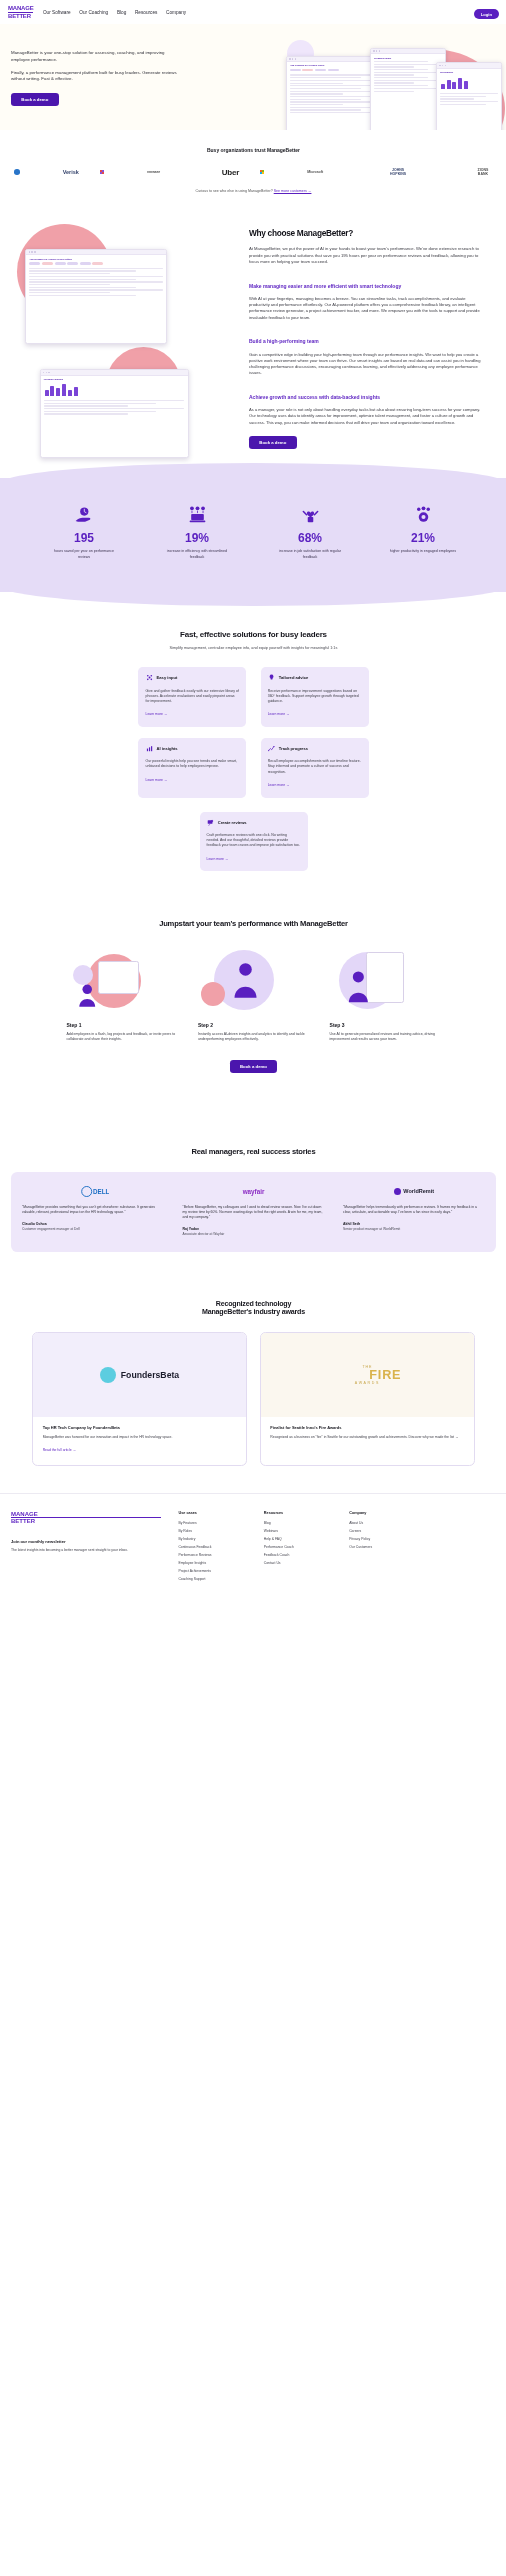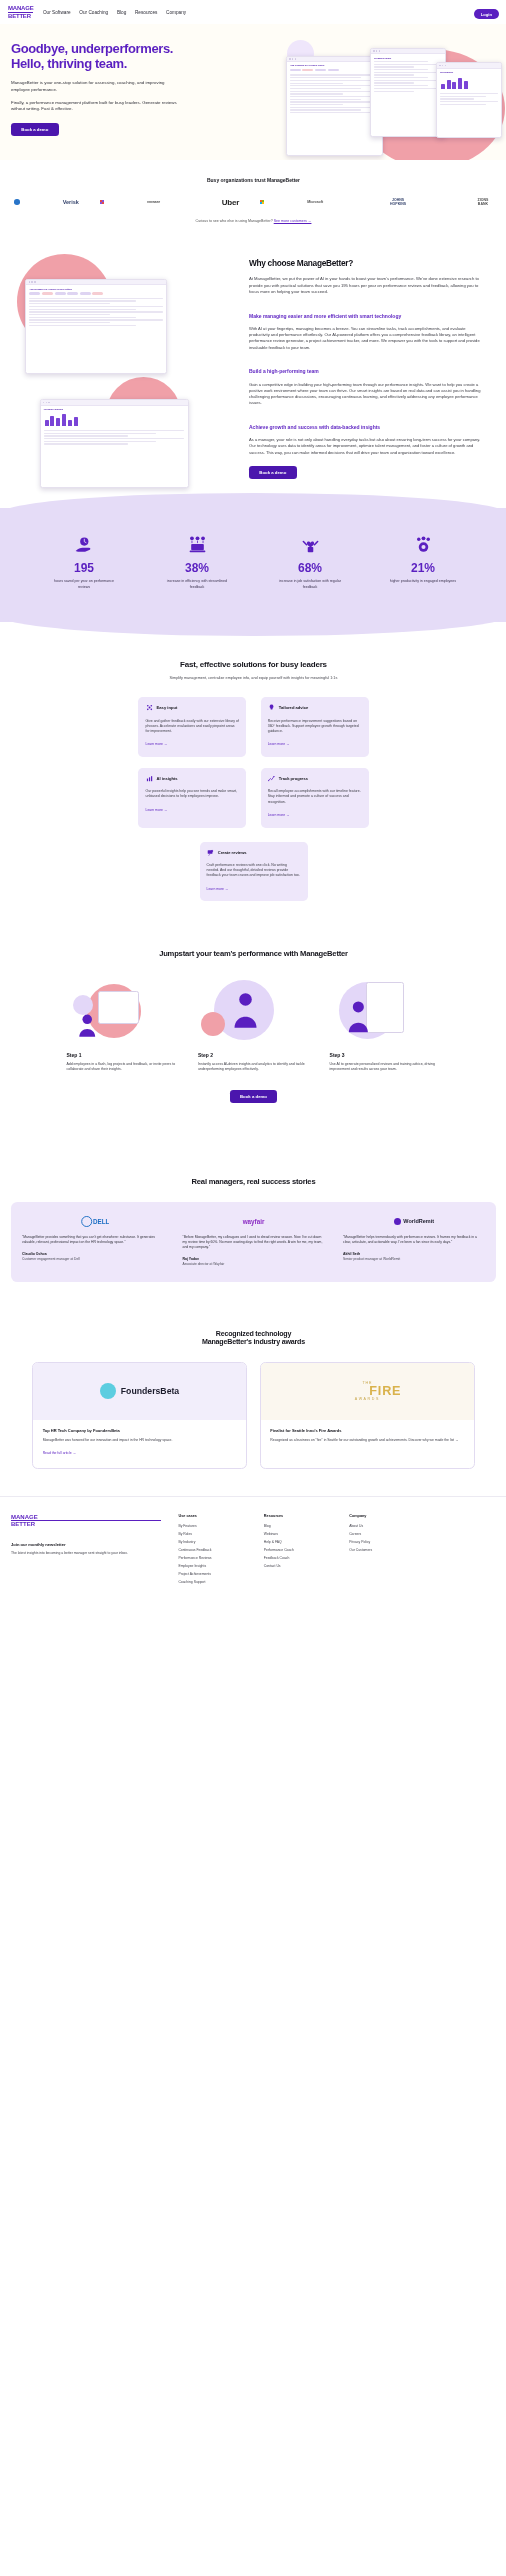--- a/index.html
+++ b/index.html
@@ -203,21 +203,21 @@
   .trole { font-size: 3.3px; color: #4a4a55; margin-top: 1.6px; }
 
   
   .awd { background: #fff; padding: 20.6px 0 27px; text-align: center; }
   .awd .k { font-size: 7.1px; font-weight: 800; color: #15151c; letter-spacing:-0.2px; }
   .awd .k2 { font-size: 7.1px; font-weight: 800; color: #15151c; letter-spacing:-0.2px;}
   .awd-row { display: flex; gap: 12.7px; justify-content: center; margin-top: 16px; }
   .awd-card {
     width: 215px; border: 0.6px solid #e2dbf1; border-radius: 5.5px; overflow: hidden; text-align: left;
   }
-  .awd-top { height: 57px; display: flex; align-items: center; justify-content: center; }
+  .awd-top { height: 84px; display: flex; align-items: center; justify-content: center; }
   .awd-top.a { background: #f2eefb; }
   .awd-top.b { background: #fbf7ef; }
   .fb { display: flex; align-items: center; gap: 4.7px; }
   .fb .bub { width: 16px; height: 16px; border-radius: 50%; background: #5ccde0; }
   .fb .tx { font-size: 8.7px; font-weight: 700; color: #1b1b2b; }
   .fire { text-align: center; }
   .fire .t1 { font-size: 3.6px; color: #c8a64a; letter-spacing: 0.8px; }
   .fire .t2 { font-size: 12.7px; font-weight: 800; color: #d9b24c; line-height: 12px; letter-spacing:0.8px;margin-left:36px;}
   .fire .t3 { font-size: 3.6px; color: #c8a64a; letter-spacing: 1.6px; }
   .awd-bd { padding: 8px 9.5px 11px; }
@@ -337,24 +337,20 @@
             <span class="md"></span>
             <span class="sh"></span>
             <span></span>
             <span class="md"></span>
         </div>
       </div>
     </div>
 
     <div class="hero-inner">
       <div class="hero-left">
-        <h1>
-          <span>Goodbye, underperformers.</span><br>
-          <span>Hello, thriving team.</span>
-        </h1>
         <p>ManageBetter is your one-stop solution for assessing, coaching, and improving employee performance.</p>
         <p class="second">Finally, a performance management platform built for busy leaders. Generate reviews without writing.  Fast &amp; effective.</p>
         <button class="btn-primary">Book a demo</button>
       </div>
     </div>
   </section>
 
   <section class="logos-sec">
     <div class="logos-title">Busy organizations trust ManageBetter</div>
     <div class="logos-row">
@@ -493,21 +489,21 @@
         <div class="ico">
           <svg width="19" height="17.4" viewBox="0 0 24 22">
               <circle cx="5" cy="3" r="2.4" fill="#5a1fc0"></circle>
               <circle cx="12" cy="3" r="2.4" fill="#5a1fc0"></circle>
               <circle cx="19" cy="3" r="2.4" fill="#5a1fc0"></circle>
               <path d="M5 6v3M12 6v3M19 6v3" stroke="#5a1fc0" stroke-width="1"></path>
               <rect x="4" y="10" width="16" height="8" rx="1.2" fill="#5a1fc0"></rect>
               <rect x="2" y="18.5" width="20" height="2" rx="1" fill="#5a1fc0"></rect>
             </svg>
         </div>
-        <div class="num">38%</div>
+        <div class="num">19%</div>
         <div class="cap">increase in efficiency with streamlined feedback</div>
       </div>
       <div class="stat">
         <div class="ico">
           <svg width="19" height="17.4" viewBox="0 0 24 22">
               <path d="M12 8.6c-1.4-2.4-4.6-2.2-4.6.7 0 2 2.6 3.8 4.6 5.2 2-1.4 4.6-3.2 4.6-5.2 0-2.9-3.2-3.1-4.6-.7z" fill="#5a1fc0"></path>
               <path d="M3 7l4 4M21 7l-4 4" stroke="#5a1fc0" stroke-width="2" stroke-linecap="round"></path>
               <rect x="8.5" y="14" width="7" height="6.5" rx="1" fill="#5a1fc0"></rect>
             </svg>
         </div>

